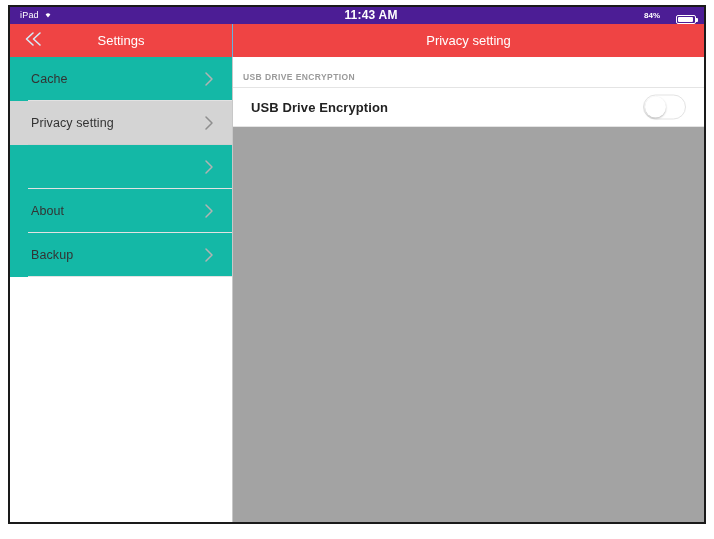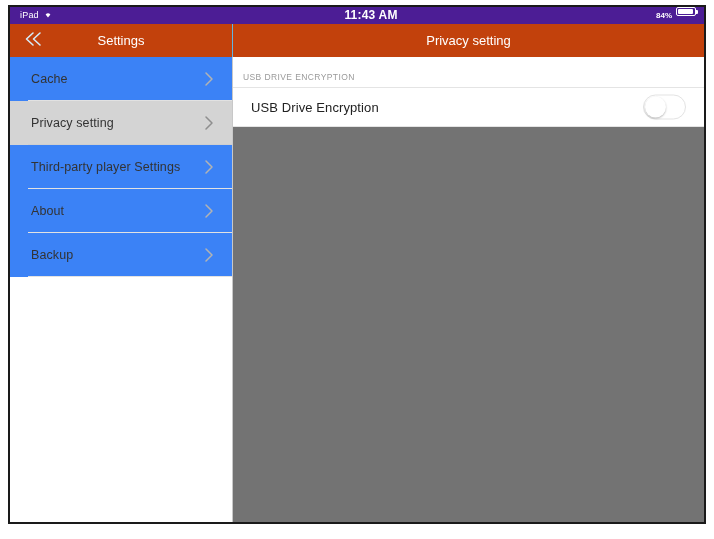--- a/index.html
+++ b/index.html
@@ -56,22 +56,22 @@
     font-weight: bold;
     letter-spacing: .2px;
     margin-left: 28px;
   }
   .status-right {
     position: absolute;
     right: 8px;
     top: 0;
     height: 17px;
     display: flex;
-    align-items: flex-start;
-    gap: 4px;
+    align-items: flex-end;
+    gap: 16px;
   }
   .battery-pct { font-size: 8px; font-weight: bold; }
   .battery-shape {
     position: relative;
     width: 20px; height: 9px;
     border: 1px solid #ffffff;
     border-radius: 2px;
     box-sizing: border-box;
   }
   .battery-shape::after {
@@ -87,21 +87,21 @@
     left: 1px; top: 1px; bottom: 1px;
     width: 84%;
     background: #ffffff;
     border-radius: 1px;
   }
 
   
   .nav-bar {
     position: relative;
     height: 33px;
-    background: #c2410c;
+    background: #ef4444;
     color: #ffffff;
   }
   .nav-left {
     position: absolute;
     left: 0; top: 0;
     width: 223px;
     height: 33px;
     border-right: 1px solid #61b5e2;
     box-sizing: border-box;
   }
@@ -144,32 +144,33 @@
     position: absolute;
     left: 0; top: 0; bottom: 0;
     width: 223px;
     background: #ffffff;
     border-right: 1px solid #c8c8c8;
     box-sizing: border-box;
   }
   .detail {
     position: absolute;
     left: 223px; right: 0; top: 0; bottom: 0;
-    background: #737373;
+    background: #a3a3a3;
+    font-weight: bold;
   }
 
   
   .side-row {
     position: relative;
     height: 44px;
     display: flex;
     align-items: center;
     padding: 0 0 0 21px;
     box-sizing: border-box;
-    background: #3b82f6;
+    background: #14b8a6;
     cursor: pointer;
   }
   .side-row.selected { background: #d4d4d4; }
   .side-row::after {
     content: "";
     position: absolute;
     left: 18px; right: 0; bottom: 0;
     height: 1px;
     background: #e2e2e2;
   }
@@ -304,21 +305,20 @@
       <div class="side-row selected">
         <span class="side-label">Privacy setting</span>
         <span class="chevron">
           <svg width="10" height="16" viewBox="0 0 10 16">
               <path d="M2 2 L8 8 L2 14" fill="none" stroke="#8e8e8e" stroke-width="1.5" stroke-linecap="round" stroke-linejoin="round"></path>
             </svg>
         </span>
       </div>
 
       <div class="side-row">
-        <span class="side-label">Third-party player Settings</span>
         <span class="chevron">
           <svg width="10" height="16" viewBox="0 0 10 16">
               <path d="M2 2 L8 8 L2 14" fill="none" stroke="#b3b3b3" stroke-width="1.5" stroke-linecap="round" stroke-linejoin="round"></path>
             </svg>
         </span>
       </div>
 
 
       <div class="side-row">
         <span class="side-label">About</span>

